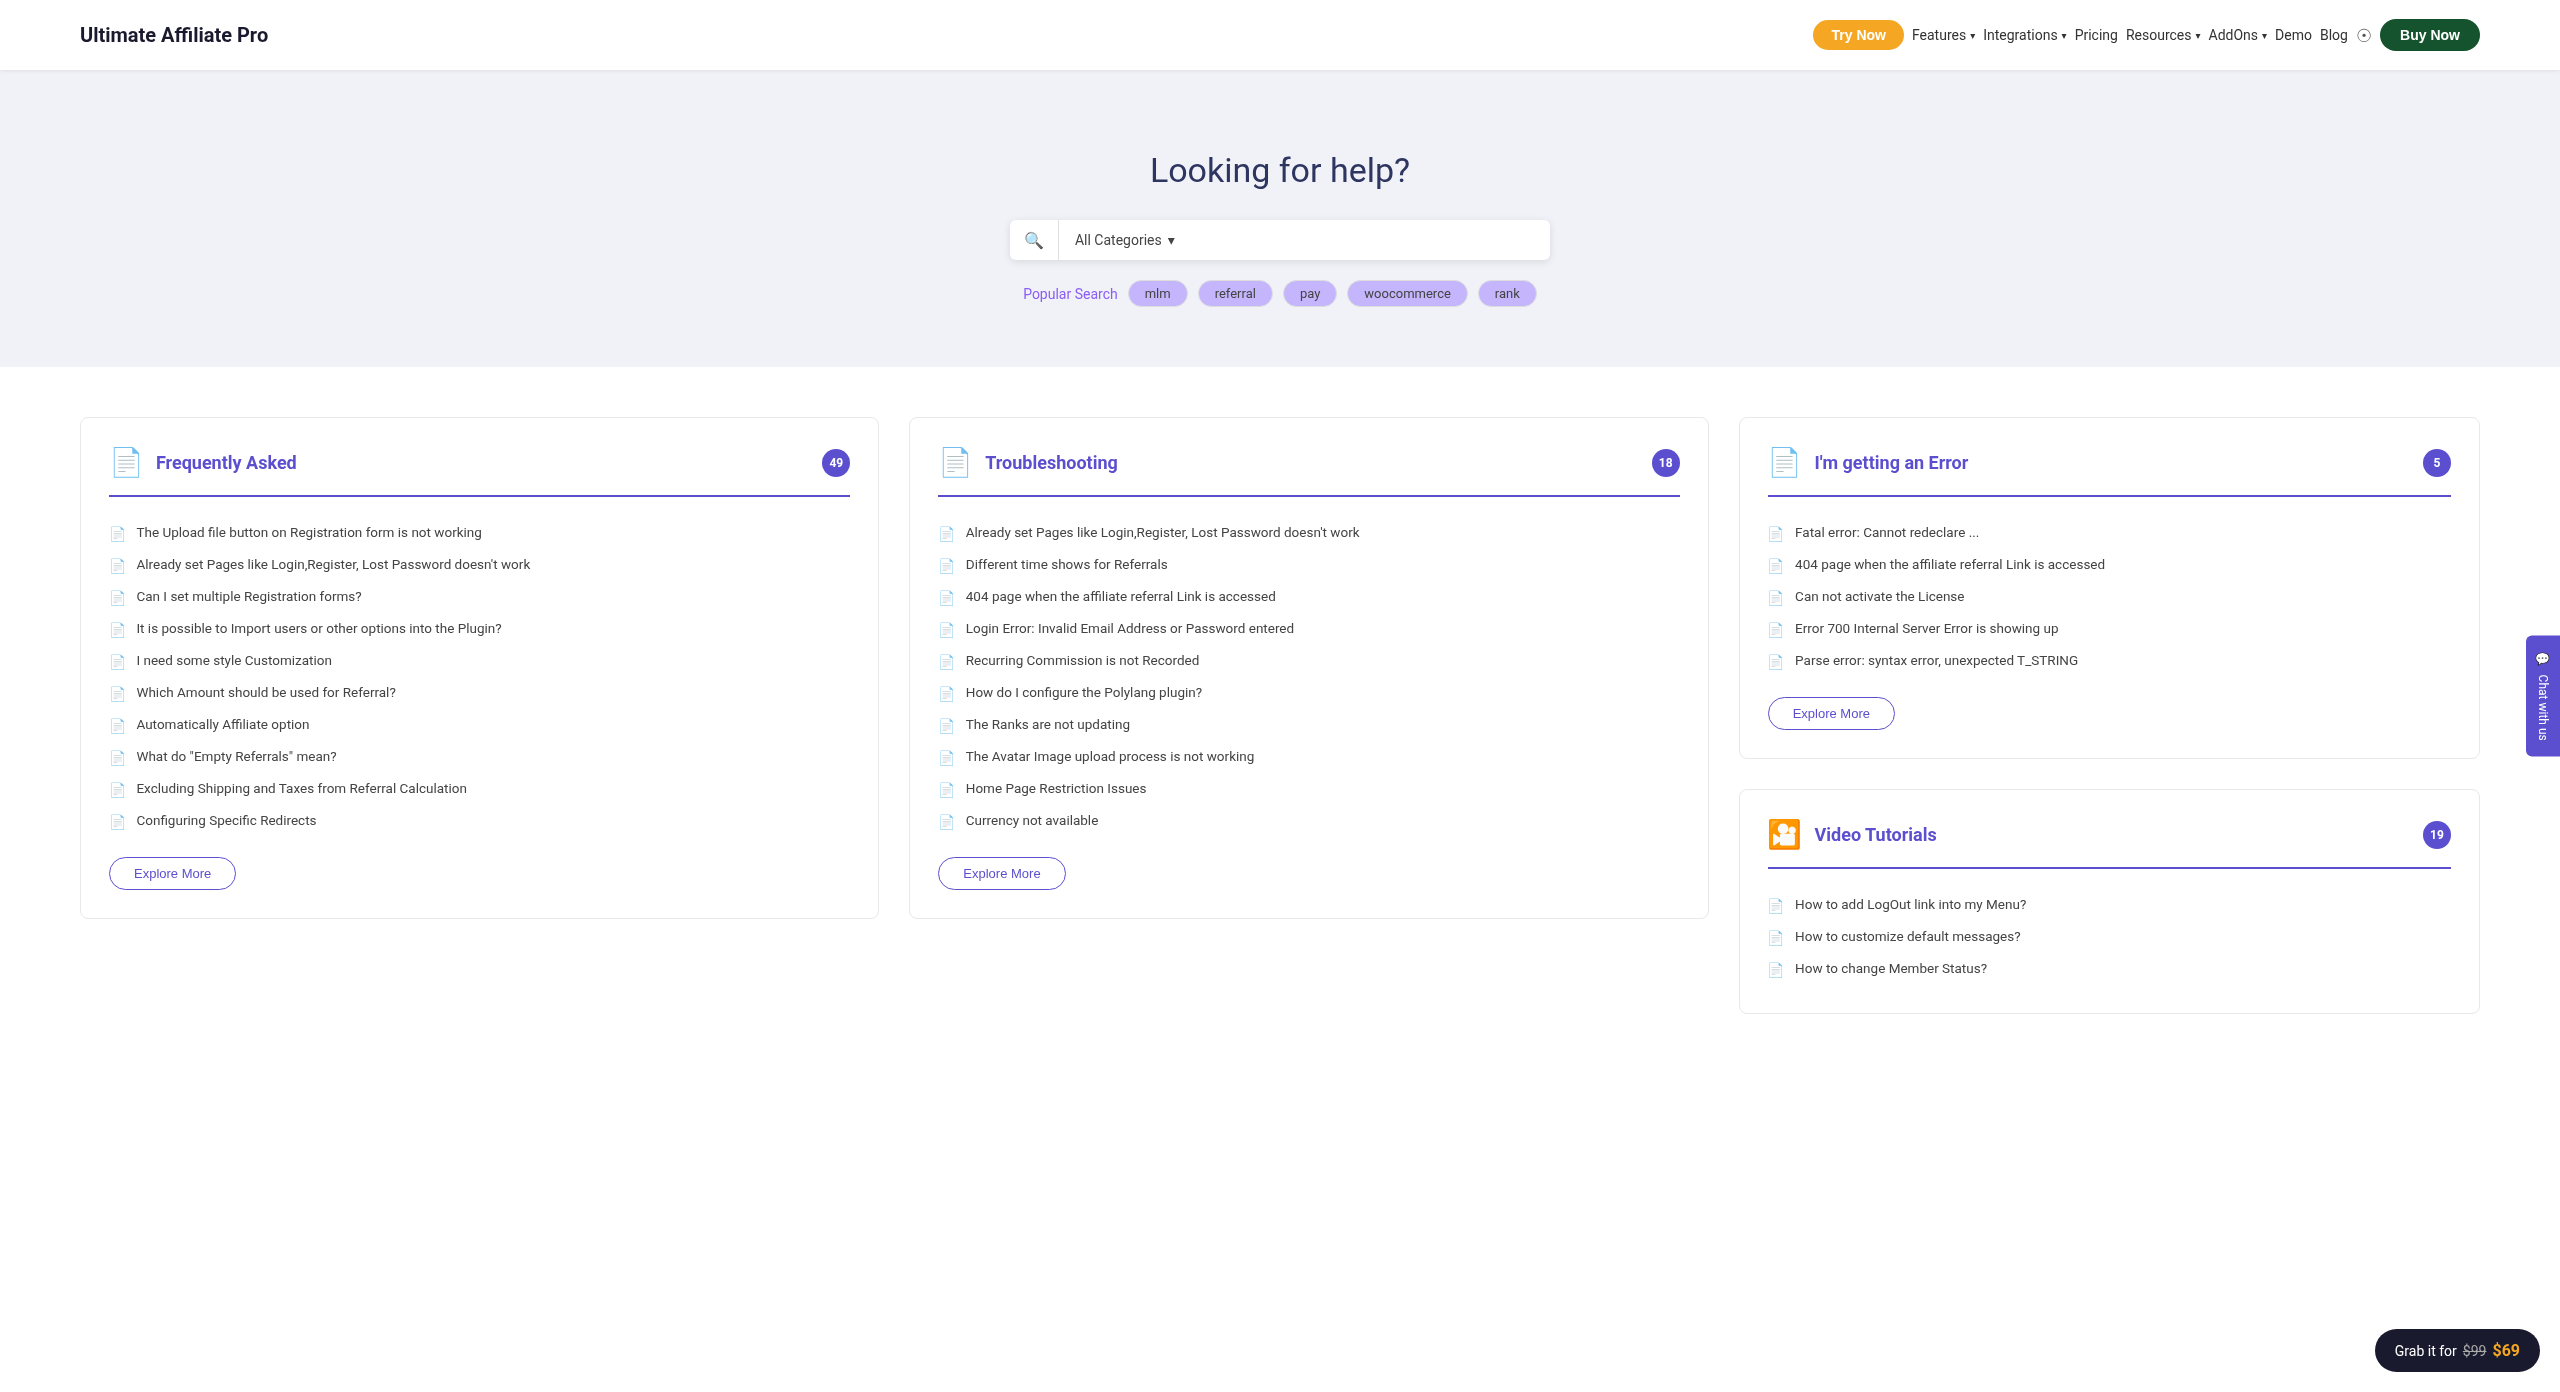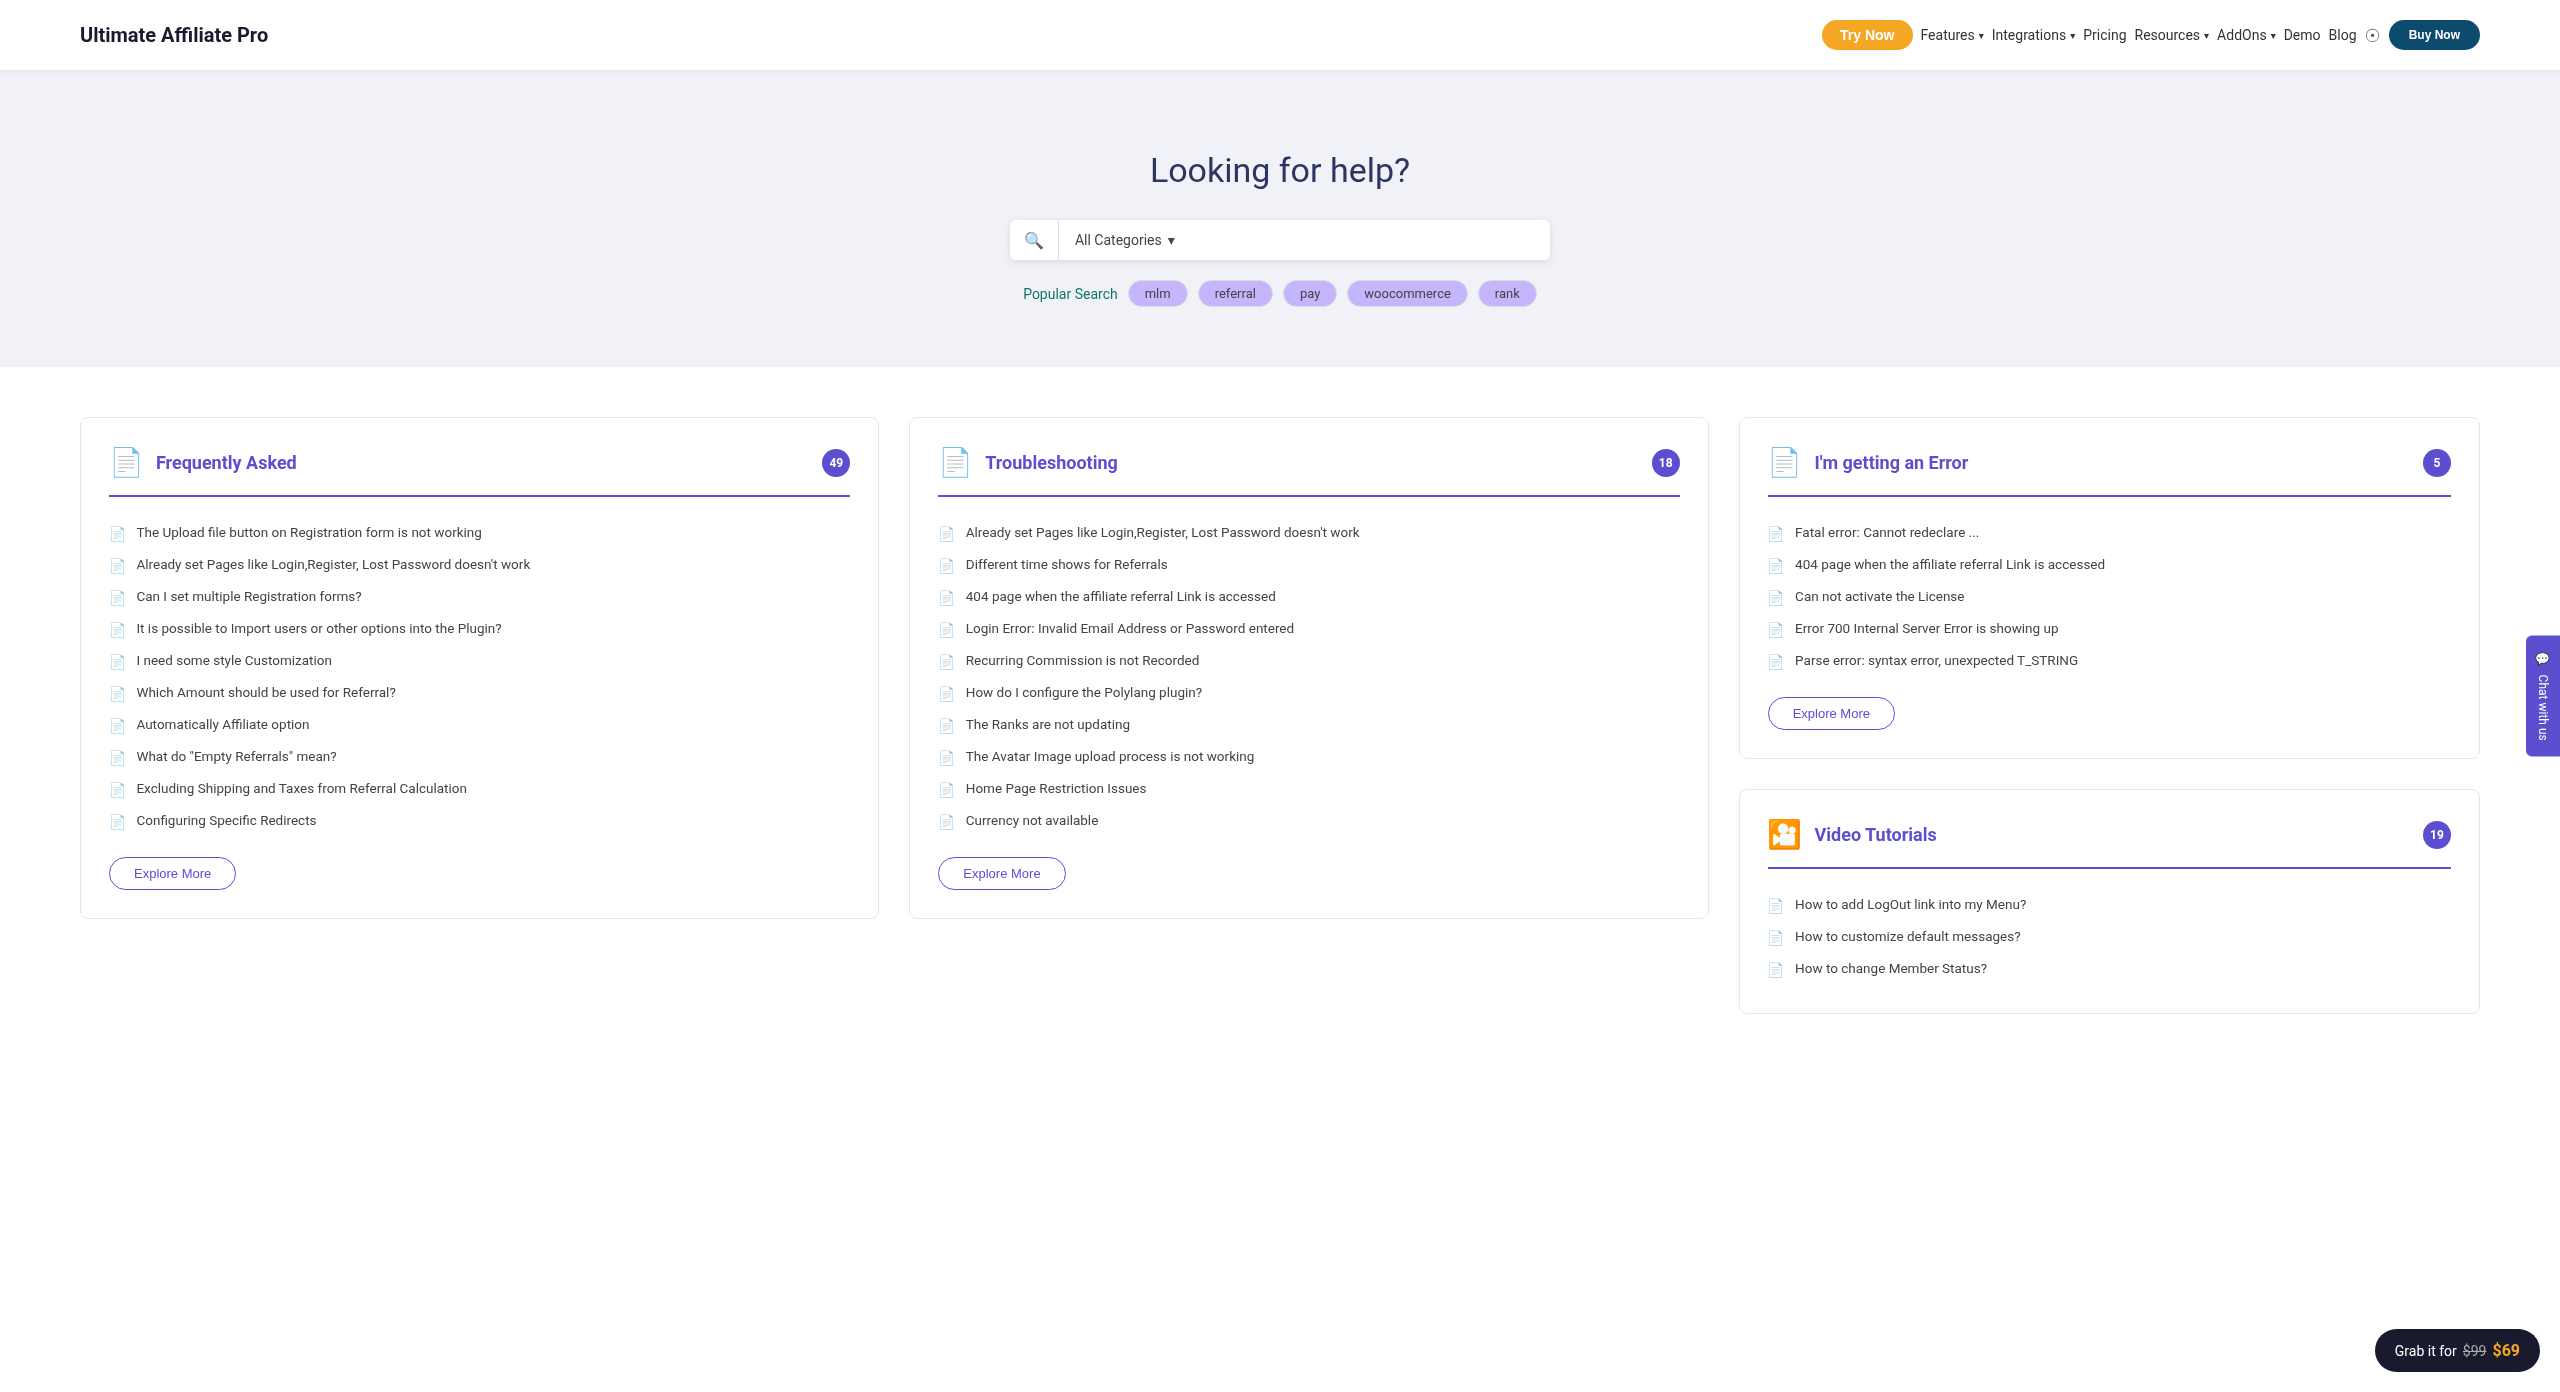--- a/index.html
+++ b/index.html
@@ -13,22 +13,22 @@
       position: sticky; top: 0; z-index: 100;
     }
     .navbar-brand { font-size: 20px; font-weight: 700; color: #1a1a2e; }
     .navbar-nav { display: flex; align-items: center; gap: 8px; }
     .nav-btn-try {
       background: #f5a623; color: #fff; border: none; border-radius: 20px;
       padding: 7px 18px; font-size: 14px; font-weight: 600; cursor: pointer;
     }
     .nav-link { font-size: 14px; color: #333; cursor: pointer; display: flex; align-items: center; gap: 4px; }
     .nav-btn-buy {
-      background: #0c4a6e; color: #fff; border: none; border-radius: 20px;
-      padding: 8px 20px; font-size: 12px; font-weight: 600; cursor: pointer;
+      background: #14532d; color: #fff; border: none; border-radius: 20px;
+      padding: 8px 20px; font-size: 14px; font-weight: 600; cursor: pointer;
     }
     .chevron { font-size: 10px; }
     .nav-icon { cursor: pointer; font-size: 18px; color: #555; }
 
     
     .hero {
       background: #f0f2f7; padding: 80px 20px 60px; text-align: center;
     }
     .hero h1 { font-size: 34px; font-weight: 400; color: #2d3560; margin-bottom: 30px; }
     .search-bar {
@@ -41,21 +41,21 @@
     }
     .search-icon-wrap { display: flex; align-items: center; padding: 0 14px; color: #aaa; font-size: 16px; }
     .search-category {
       display: flex; align-items: center; gap: 6px;
       padding: 12px 16px; border-left: 1px solid #e0e0e0;
       font-size: 14px; color: #444; cursor: pointer; white-space: nowrap;
     }
     .popular-search {
       display: flex; align-items: center; justify-content: center; gap: 10px; flex-wrap: wrap;
     }
-    .popular-label { font-size: 14px; color: #0f766e; }
+    .popular-label { font-size: 14px; color: #8b5cf6; }
     .tag {
       background: #c4b5fd; border: 1px solid #ddd; border-radius: 20px;
       padding: 5px 16px; font-size: 13px; color: #444; cursor: pointer;
     }
 
     
     .content { padding: 50px 80px; background: #fff; }
     .cards-row { display: flex; gap: 30px; align-items: flex-start; }
     .card {
       flex: 1; background: #fff; border: 1px solid #e8e8e8;

